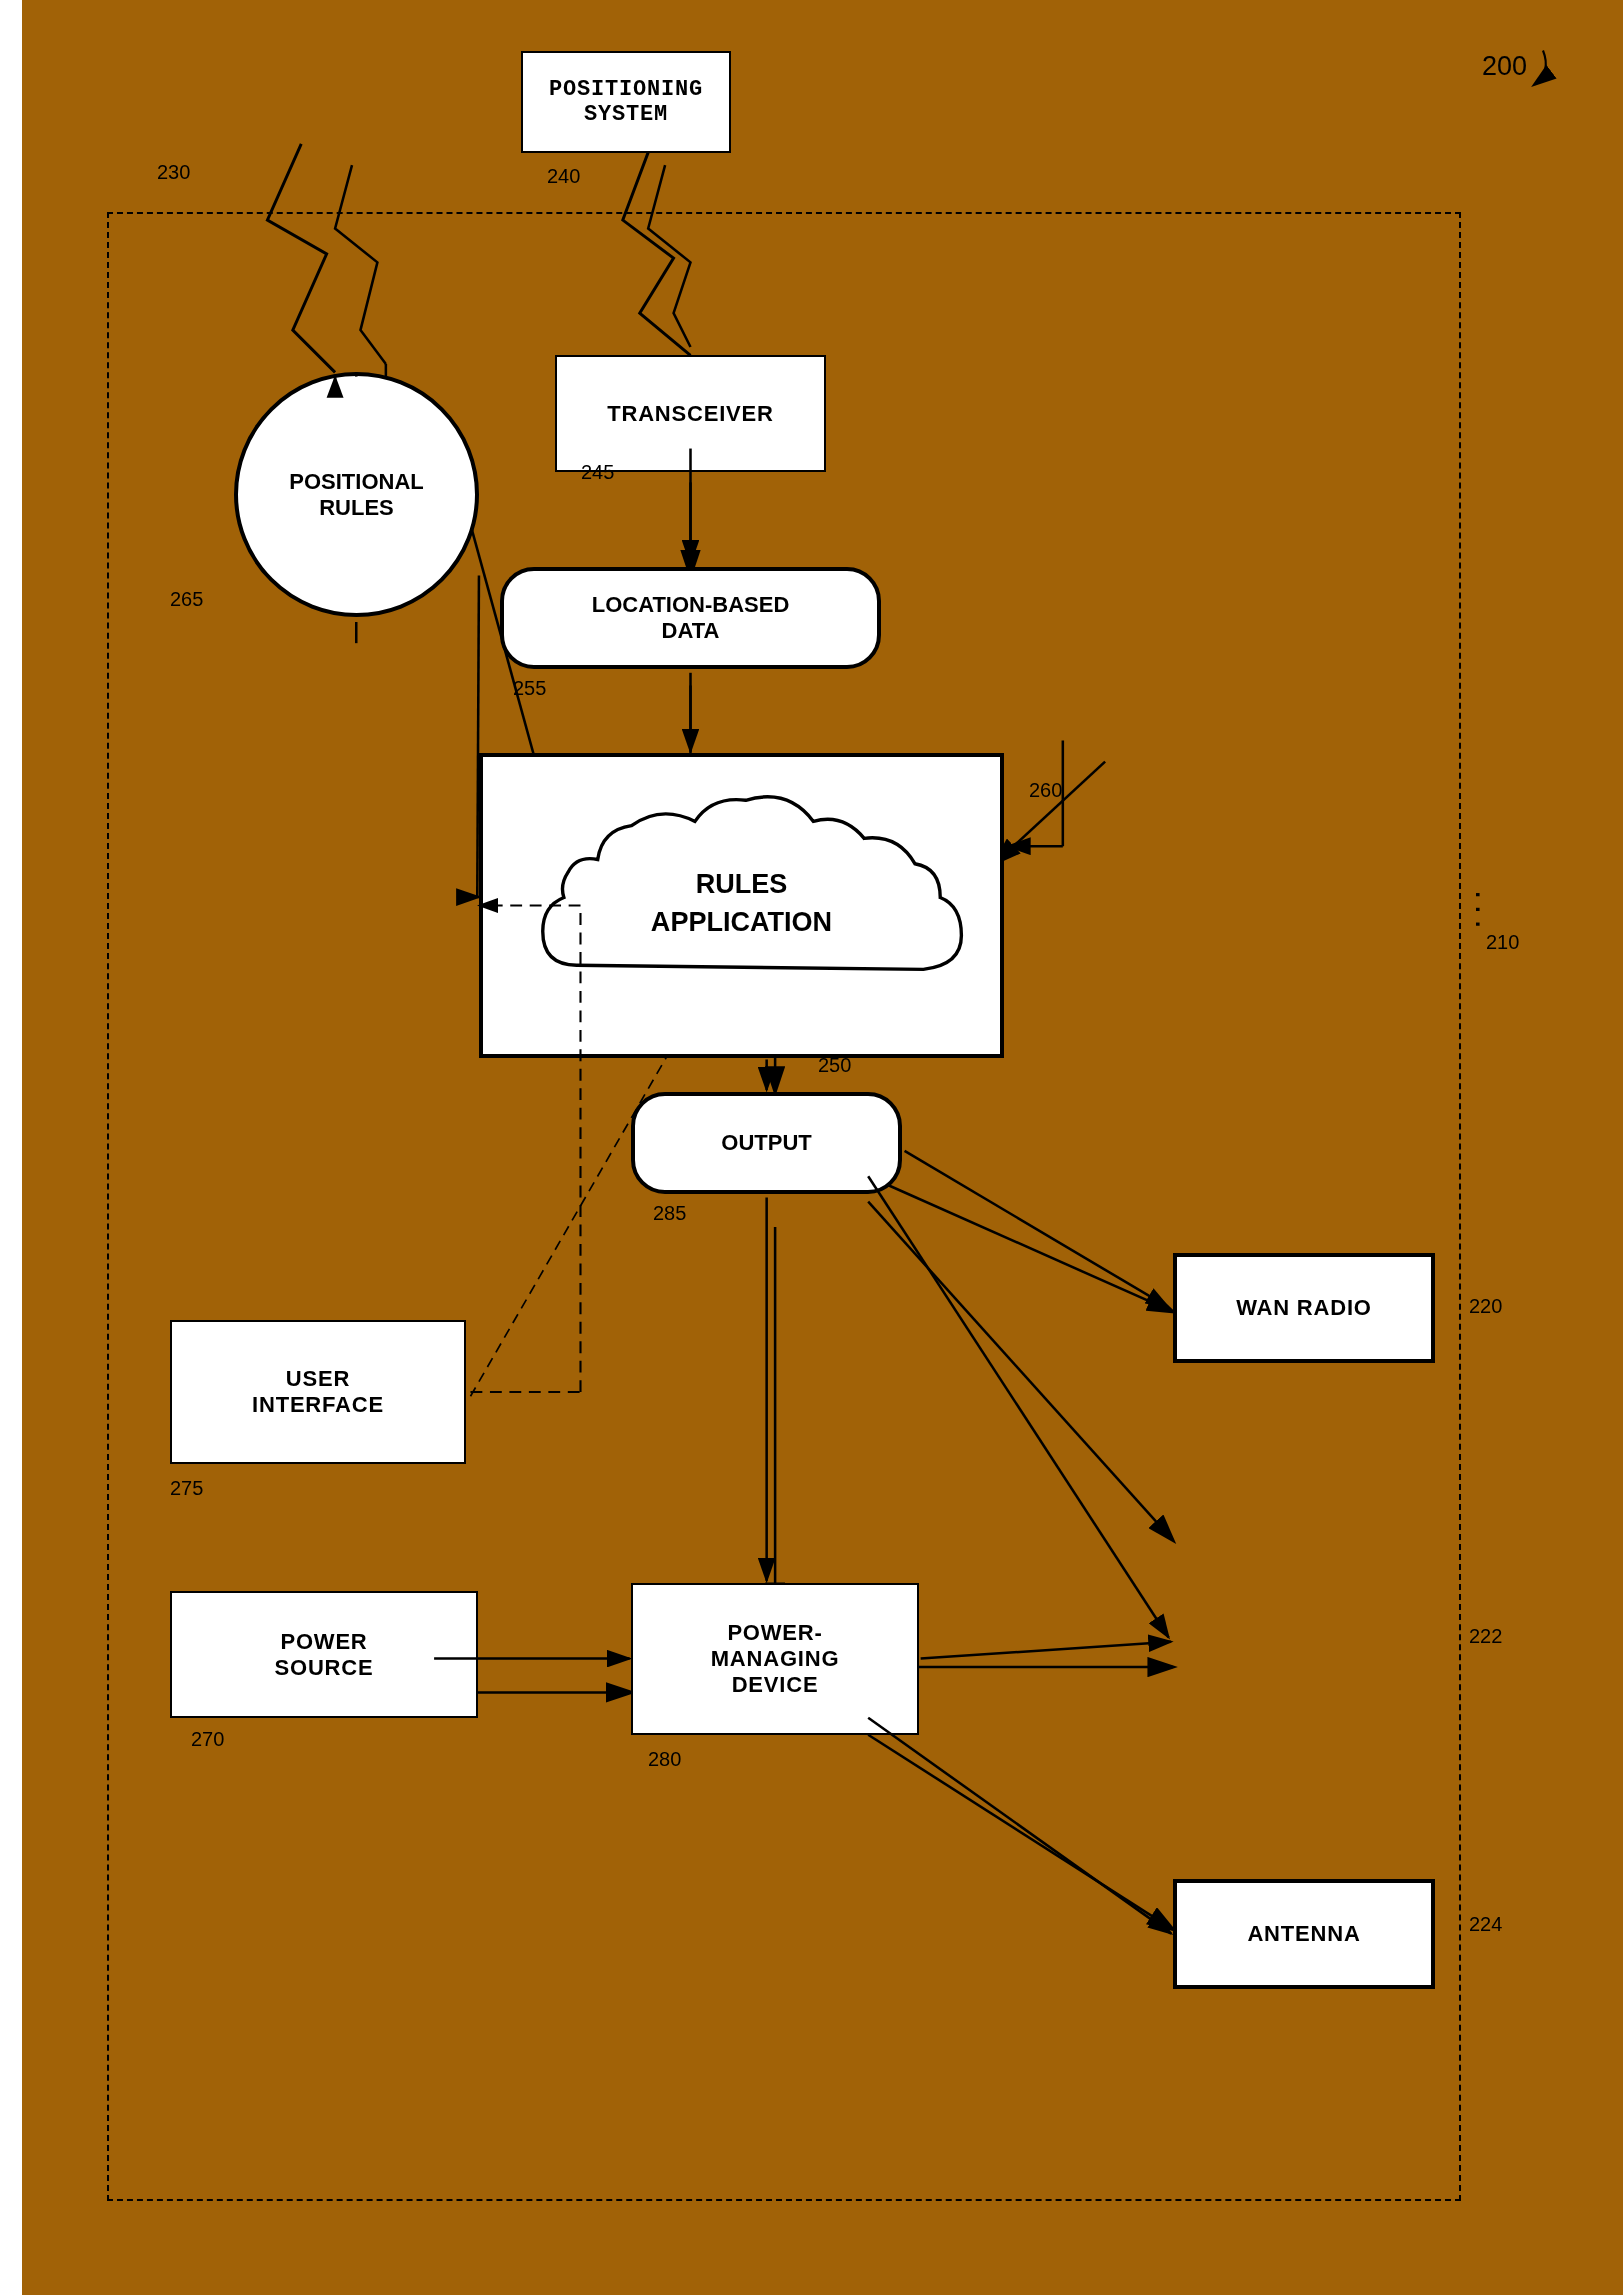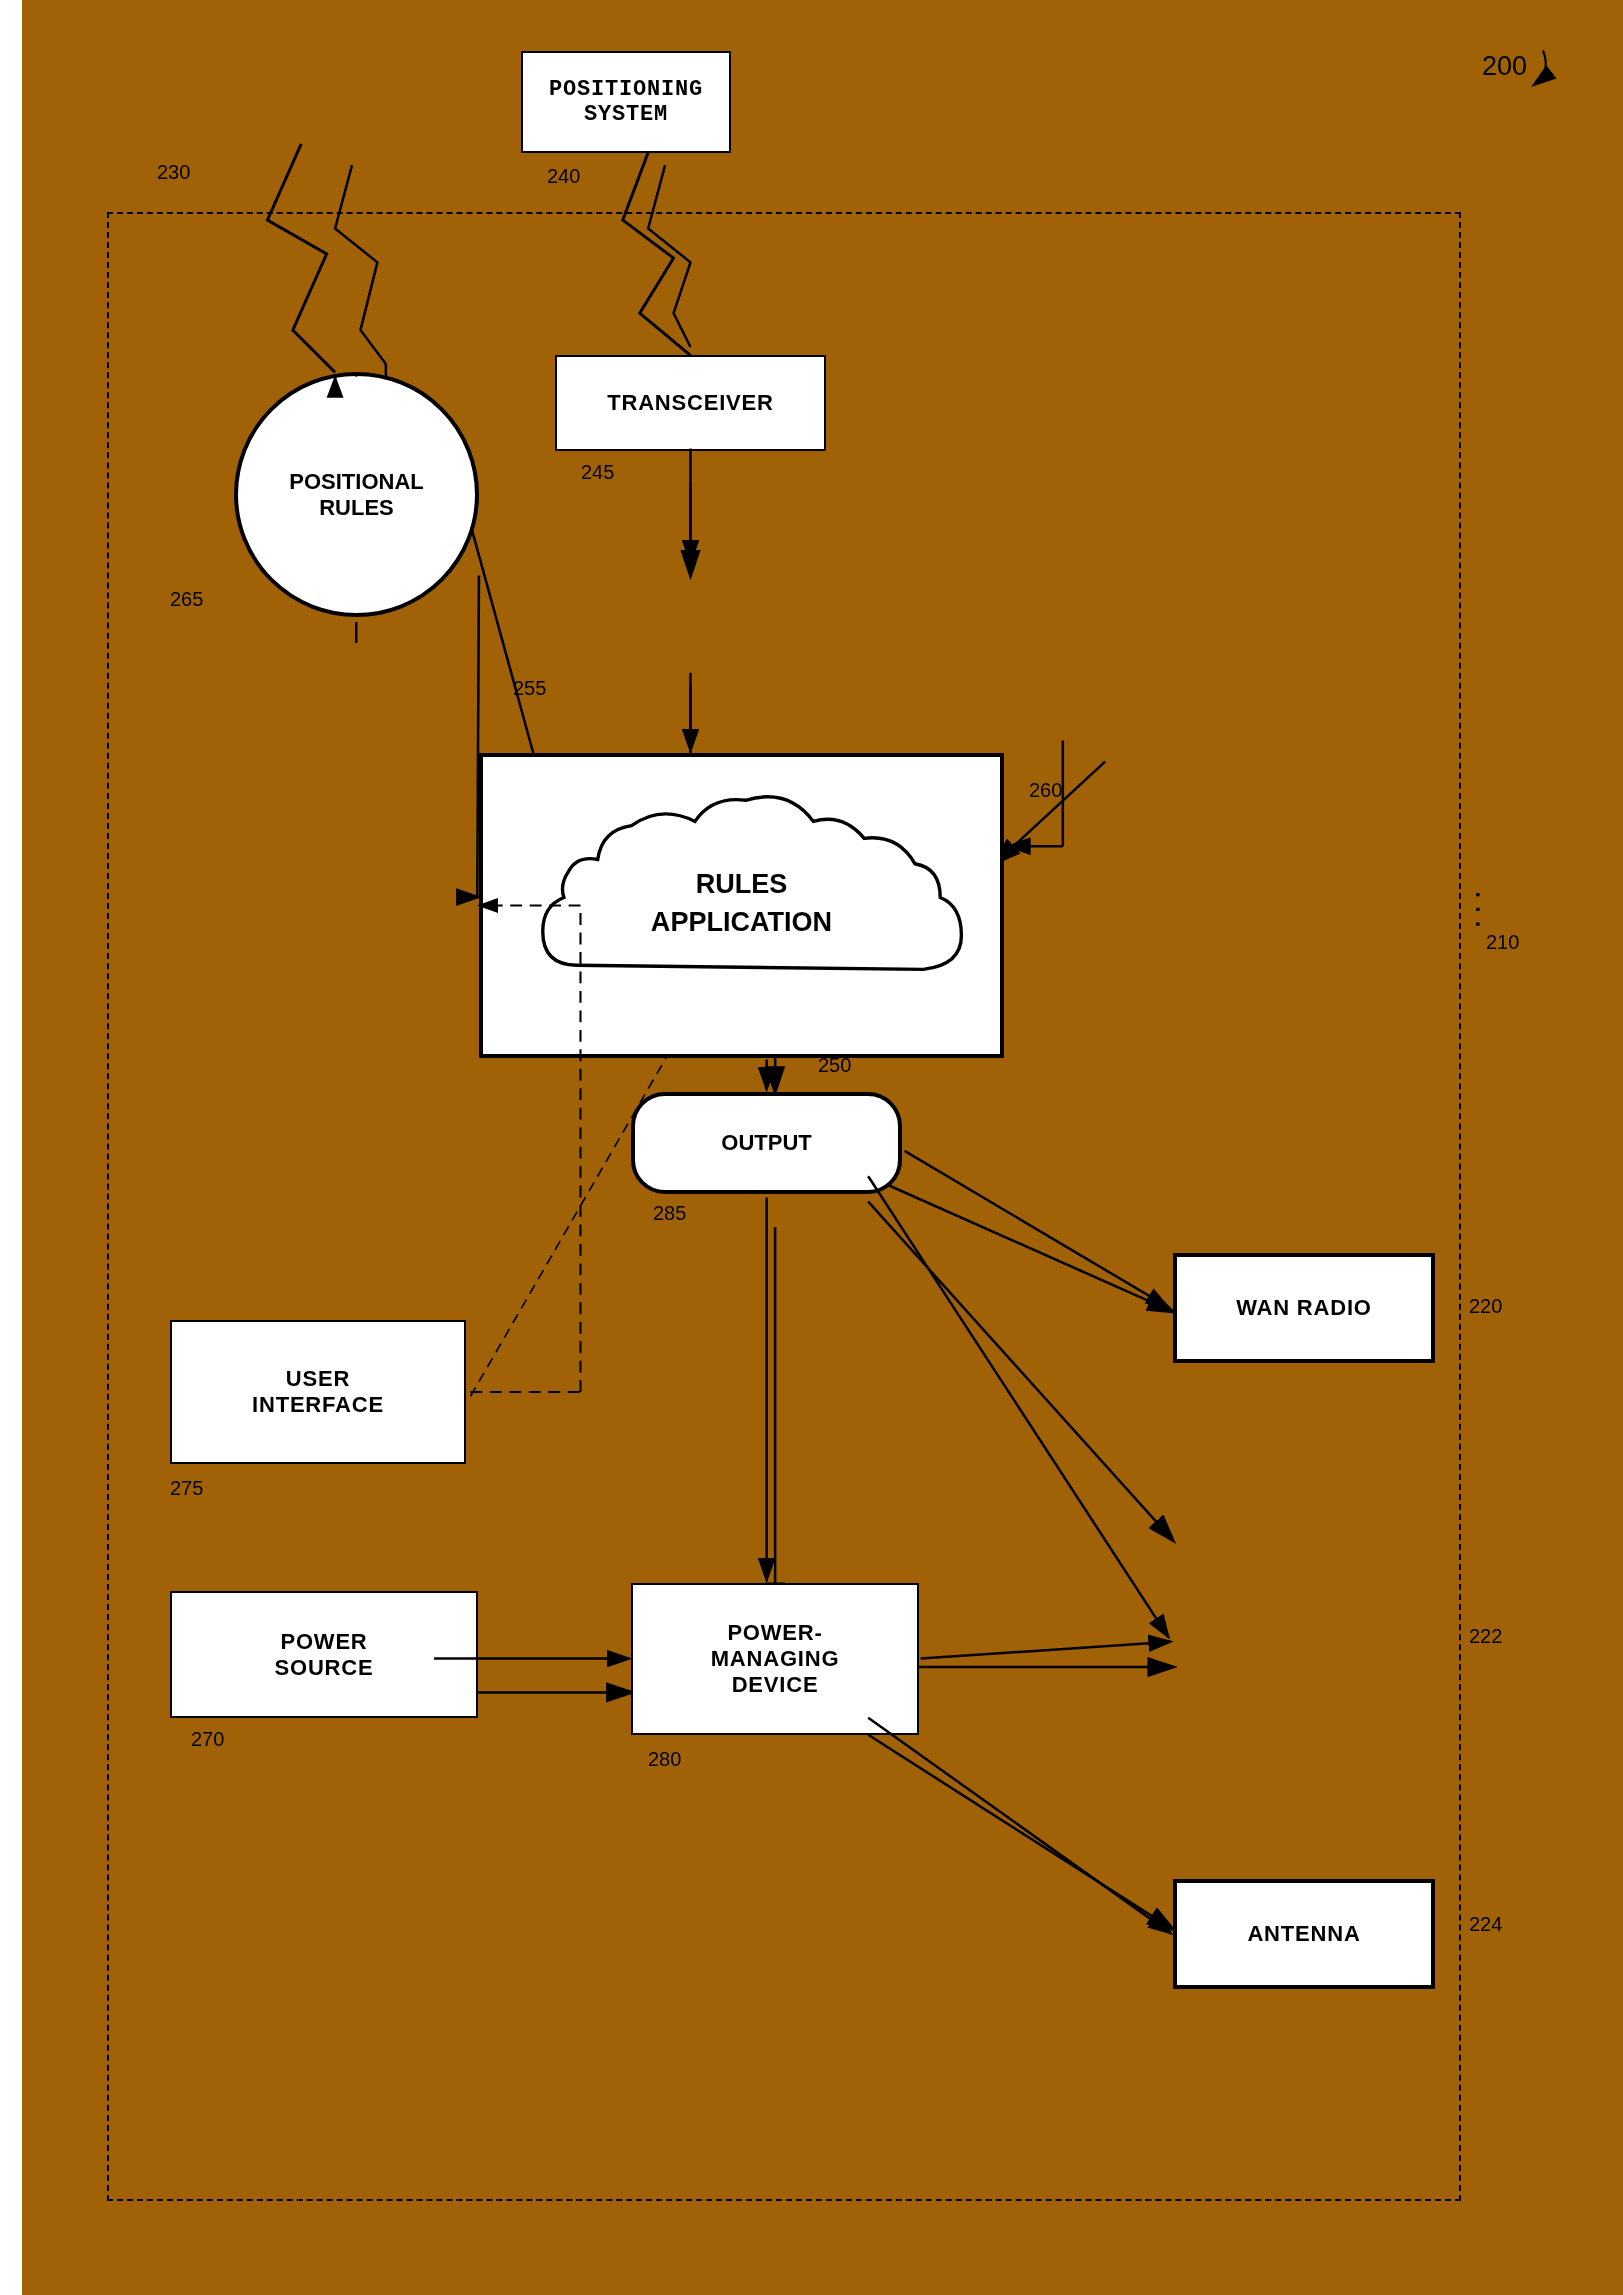--- a/index.html
+++ b/index.html
@@ -166,33 +166,37 @@
 
   <div class="ref-label" style="left: 525px; top: 165px;">240</div>
 
   <div class="main-container" style="left: 85px; top: 212px; width: 1354px; height: 1989px;">
   </div>
 
   <div class="ref-label" style="left: 1464px; top: 931px;">210</div>
 
   <div style="position:absolute; left:1439px; top:889px; font-size:34px; letter-spacing:3.4px; writing-mode:vertical-lr;">···</div>
 
-  <div class="box" style="left: 533px; top: 355px; width: 271px; height: 96px;">
+  <div class="box" style="left: 533px; top: 355px; width: 271px; height: 117px;">
     <span>TRANSCEIVER</span>
   </div>
 
   <div class="ref-label" style="left: 559px; top: 461px;">245</div>
 
   <div class="oval-thick" style="left: 212px; top: 372px; width: 245px; height: 245px;">
     <span style="white-space:pre-line; text-align:center;">POSITIONAL
 RULES</span>
   </div>
 
   <div class="ref-label" style="left: 148px; top: 588px;">265</div>
 
+  <div class="rounded-box-thick" style="left: 478px; top: 567px; width: 381px; height: 102px;">
+    <span style="white-space:pre-line; text-align:center;">LOCATION-BASED
+DATA</span>
+  </div>
 
   <div class="ref-label" style="left: 491px; top: 677px;">255</div>
 
 
   <div class="ref-label" style="left: 1007px; top: 779px;">260</div>
 
   <div class="box-thick" style="left: 457px; top: 753px; width: 525px; height: 305px;">
   </div>
 
   <div class="cloud-wrapper" style="left: 470px; top: 762px; width: 499px; height: 288px;">

